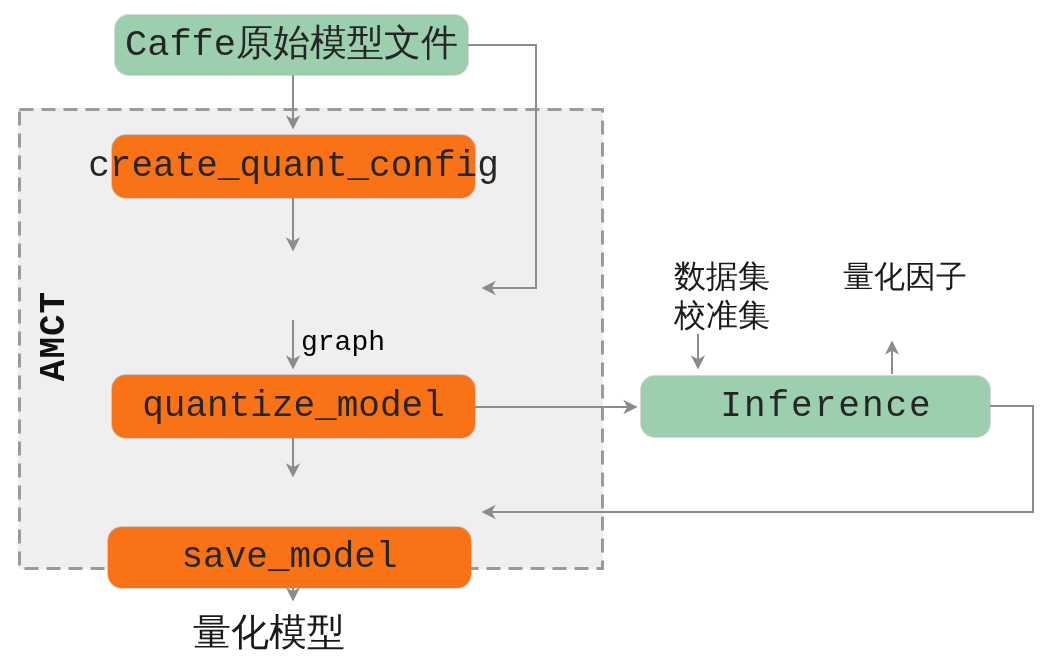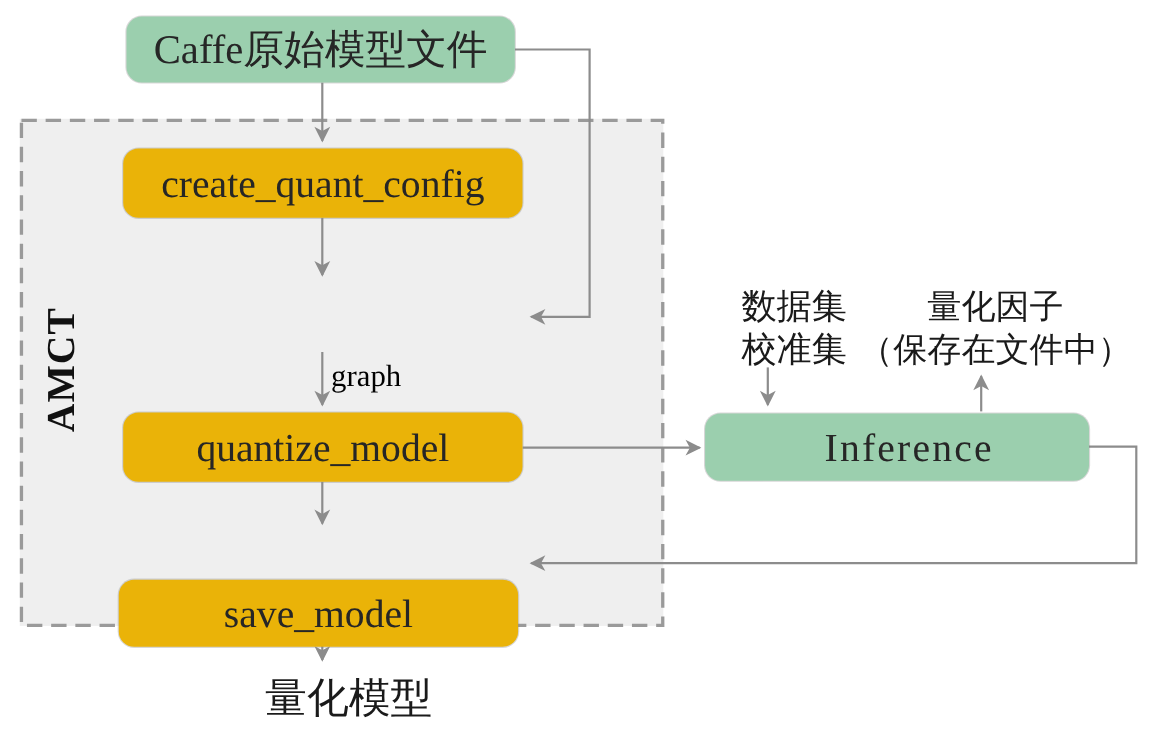--- a/index.html
+++ b/index.html
@@ -1,49 +1,49 @@
 <!DOCTYPE html>
 <html><head>
 <meta charset="utf-8">
 <style>
   html,body{margin:0;padding:0;background:#fff;}
   .stage{
     position:relative;width:1051px;height:668px;background:#ffffff;overflow:hidden;
-    font-family:Liberation Serif, serif;
+    font-family:Liberation Mono, monospace;
   }
   .group-fill{
     position:absolute;left:18px;top:108px;width:585px;height:461px;
     background:#EFEFEF;
   }
   svg.edges{position:absolute;left:0;top:0;width:1051px;height:668px;}
   .node{
     position:absolute;display:flex;align-items:center;justify-content:center;
     border-radius:14px;color:#262626;font-size:36px;line-height:1;
     box-shadow:0 0 0 1px rgba(140,140,140,0.35);
   }
-  .node.blue{background:#eab308;text-align:right;}
+  .node.blue{background:#f97316;text-align:right;}
   .node.green{background:#9BCFAE;}
   .node-caffe{left:115px;top:15px;width:353px;height:60px;font-size:37px;}
   .node-create{left:112px;top:135px;width:363px;height:63px;}
   .node-init{left:112px;top:257px;width:363px;height:63px;}
   .node-quantize{left:112px;top:375px;width:363px;height:63px;}
   .node-save{left:108px;top:483px;width:363px;height:61px;margin-top:44px;}
   .node-inference{left:641px;top:376px;width:327px;height:61px;letter-spacing:2px;padding-left:22px;}
   .amct-label{
     position:absolute;left:-7px;top:317px;width:124px;height:38px;
     transform:rotate(-90deg);transform-origin:center center;
     text-align:center;font-weight:bold;font-size:36px;color:#111;
     letter-spacing:1px;line-height:38px;
   }
   .flabel{position:absolute;color:#1a1a1a;white-space:nowrap;}
   .lbl-quantcfg{left:303px;top:204px;font-size:32px;line-height:34px;}
   .lbl-graph{left:301px;top:329px;font-size:28px;line-height:28px;color:#000000;}
   .lbl-dataset{left:642px;top:259px;width:160px;text-align:center;font-size:32px;line-height:39px;}
   .lbl-qfactor{left:772px;top:259px;width:266px;text-align:center;font-size:31px;line-height:39px;}
-  .lbl-qmodel{left:193px;top:614px;width:200px;text-align:right;font-size:38px;line-height:42px;}
+  .lbl-qmodel{left:193px;top:614px;width:200px;text-align:left;font-size:38px;line-height:42px;}
 </style>
 </head>
 <body>
 
 <div class="stage">
 
   <div class="group-fill"></div>
 
   <svg class="edges" viewBox="0 0 1051 668">
     <defs>
@@ -92,18 +92,17 @@
 
   <div class="flabel lbl-graph">graph</div>
 
   <div class="flabel lbl-dataset">
     <div>数据集</div>
     <div>校准集</div>
   </div>
 
   <div class="flabel lbl-qfactor">
     <div>量化因子</div>
-    <div>（保存在文件中）</div>
   </div>
 
   <div class="flabel lbl-qmodel">量化模型</div>
 
 </div>
 
 </body></html>

